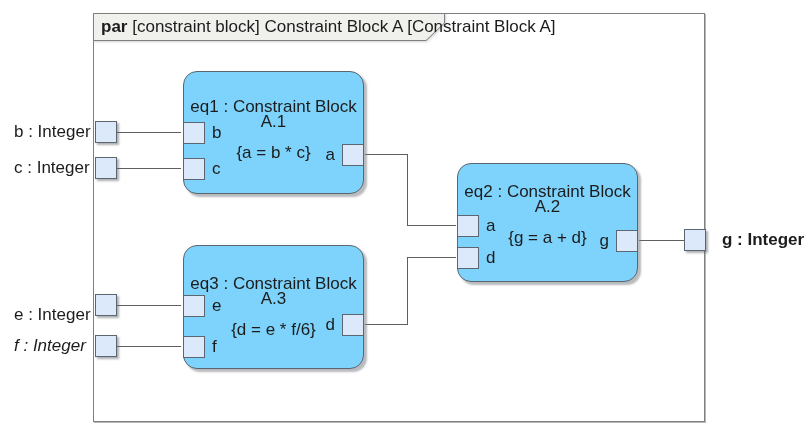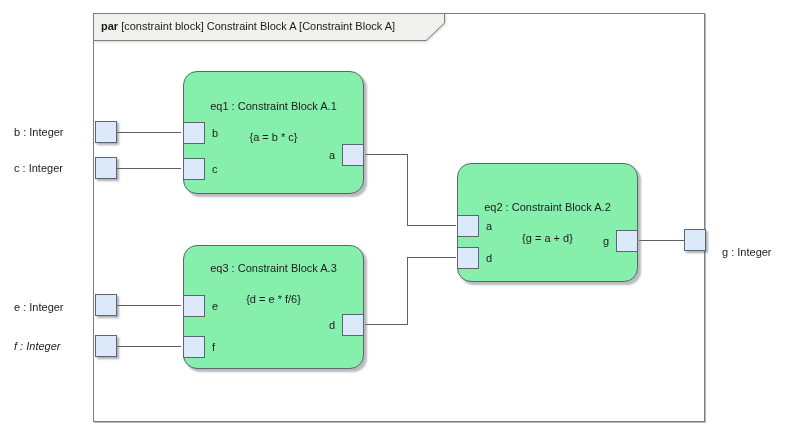--- a/index.html
+++ b/index.html
@@ -1,46 +1,46 @@
 <!DOCTYPE html>
 <html><head>
 <meta charset="utf-8">
 <style>
   html,body { margin:0; padding:0; background:#ffffff; }
   .canvas {
     position:relative; width:809px; height:438px; background:#ffffff;
-    font-family:"Liberation Sans", sans-serif; font-size:11px; color:#1c1c1c;
+    font-family:"Liberation Sans", sans-serif; font-size:17px; color:#1c1c1c;
     overflow:hidden;
   }
   
   .frame {
     position:absolute; left:93px; top:13px; width:610px; height:407px;
     background:#ffffff; border:1px solid #7f7f7f;
     box-shadow:1px 1px 0 #b8b8b8;
   }
   .frame-header-svg { position:absolute; left:93px; top:13px; width:352px; height:29px;
     filter:drop-shadow(1px 1px 1px rgba(0,0,0,0.18)); }
   .frame-header-text {
     position:absolute; left:101px; top:13px; width:340px; height:27px;
     line-height:27px; white-space:nowrap;
   }
   .frame-header-text b { font-weight:bold; }
   
   .cblock {
     position:absolute; box-sizing:border-box;
-    background:#86efac; border:1px solid #5c6670; border-radius:14px;
+    background:#7dd3fc; border:1px solid #5c6670; border-radius:14px;
     box-shadow:3px 3px 2px rgba(125,130,136,0.55);
     text-align:center;
   }
   #eq1 { left:183px; top:71px;  width:181px; height:123px; }
   #eq2 { left:457px; top:163px; width:181px; height:119px; }
   #eq3 { left:183px; top:245px; width:181px; height:124px; }
   .cblock-title { margin-top:27px; line-height:15px; }
-  #eq2 .cblock-title { margin-top:36px; }
-  #eq3 .cblock-title { margin-top:15px; }
+  #eq2 .cblock-title { margin-top:20px; }
+  #eq3 .cblock-title { margin-top:30px; }
   .cblock-constraint { margin-top:16px; line-height:15px; }
   
   .port {
     position:absolute; box-sizing:border-box; width:22px; height:22px;
     background:#dbe9fa; border:1px solid #5c6670;
   }
   .port-left  { left:-1px; }
   .port-right { right:-1px; }
   .port-label { position:absolute; line-height:14px; }
   .plabel-left  { left:28px; }
@@ -65,23 +65,23 @@
 
   <div class="frame"></div>
 
   <svg class="frame-header-svg" viewBox="0 0 352 29" xmlns="http://www.w3.org/2000/svg">
     <polygon points="0.5,0.5 351.5,0.5 351.5,10 333,27.5 0.5,27.5" fill="#f0f0ec" stroke="#7f7f7f" stroke-width="1"></polygon>
   </svg>
   <div class="frame-header-text"><b>par</b>&nbsp;<span>[constraint block] Constraint Block A [Constraint Block A]</span></div>
 
   <div class="ext-label" style="left:14px; top:125px;">b : Integer</div>
   <div class="ext-label" style="left:14px; top:161px;">c : Integer</div>
-  <div class="ext-label" style="left:14px; top:300px;">e : Integer</div>
+  <div class="ext-label" style="left:14px; top:308px;">e : Integer</div>
   <div class="ext-label" style="left:14px; top:339px;font-style:italic;">f : Integer</div>
-  <div class="ext-label" style="left:722px; top:245px;">g : Integer</div>
+  <div class="ext-label" style="left:722px; top:233px;font-weight:bold;">g : Integer</div>
 
   <div class="fsquare" style="left:95px; top:121px;"></div>
   <div class="fsquare" style="left:95px; top:157px;"></div>
   <div class="fsquare" style="left:95px; top:294px;"></div>
   <div class="fsquare" style="left:95px; top:335px;"></div>
   <div class="fsquare" style="left:684px; top:229px;"></div>
 
   <div class="h-line" style="left:117px; top:132px; width:64px;"></div>
   <div class="h-line" style="left:117px; top:168px; width:64px;"></div>
   <div class="h-line" style="left:117px; top:305px; width:64px;"></div>

